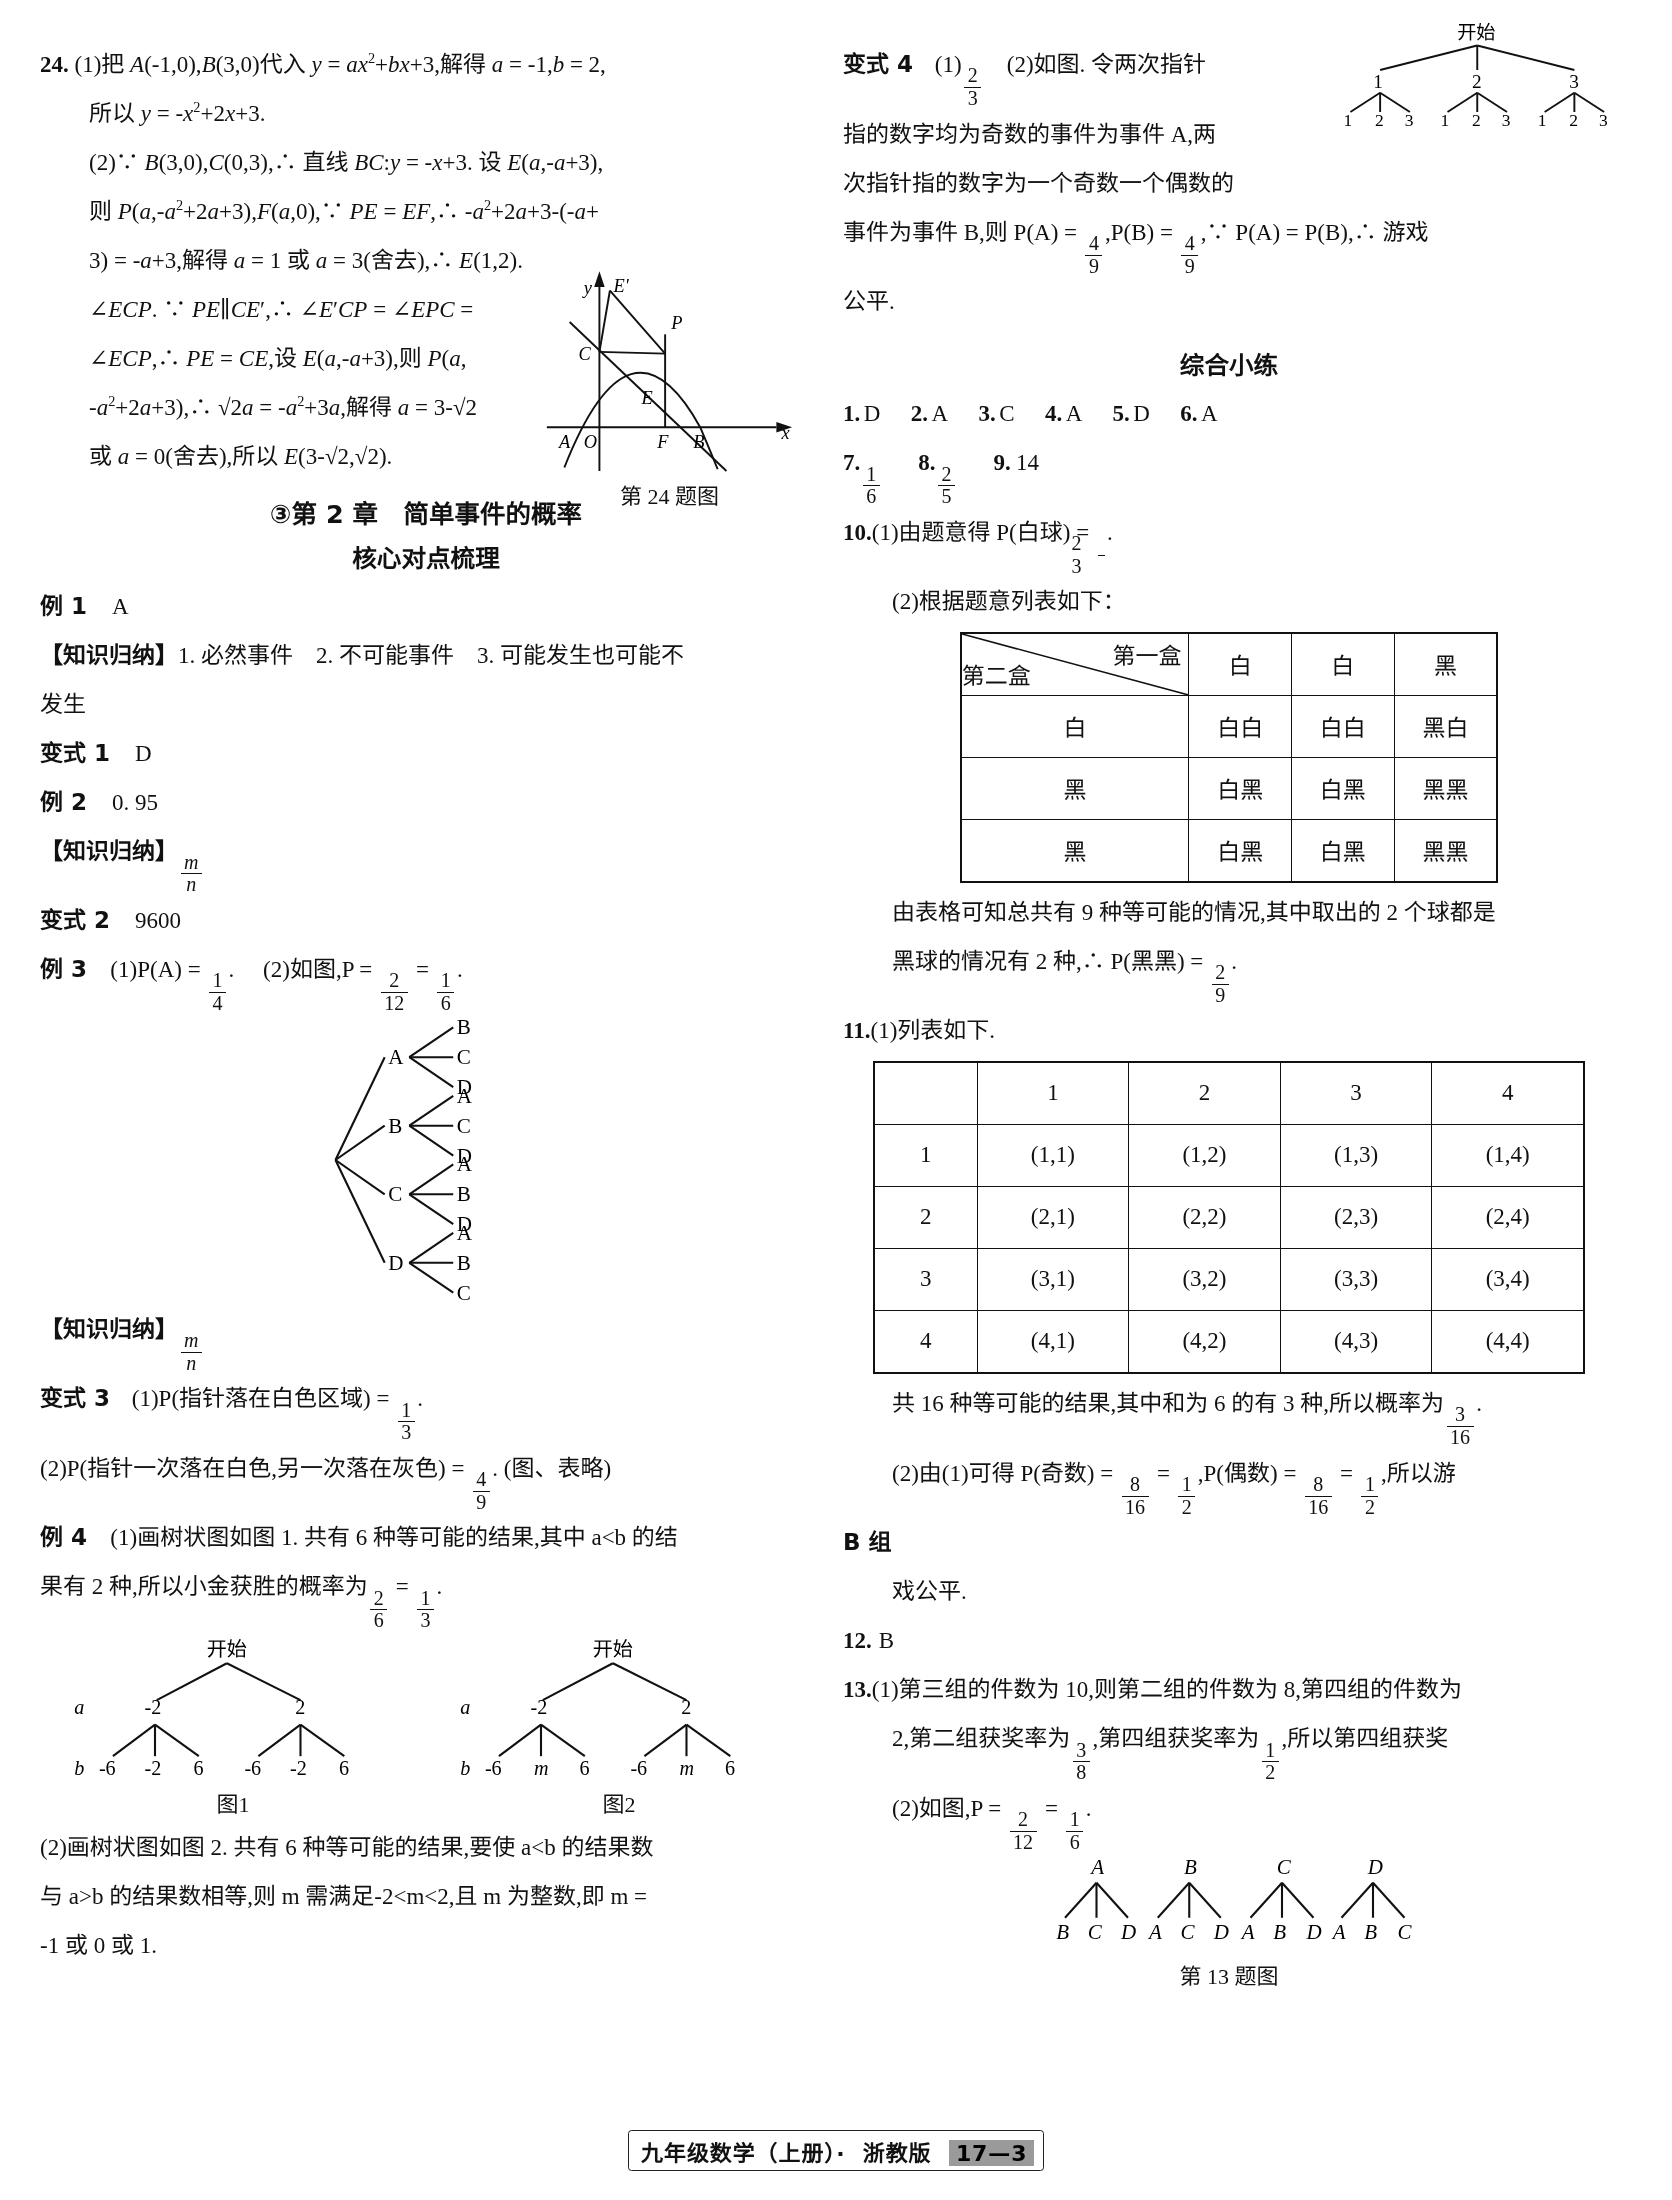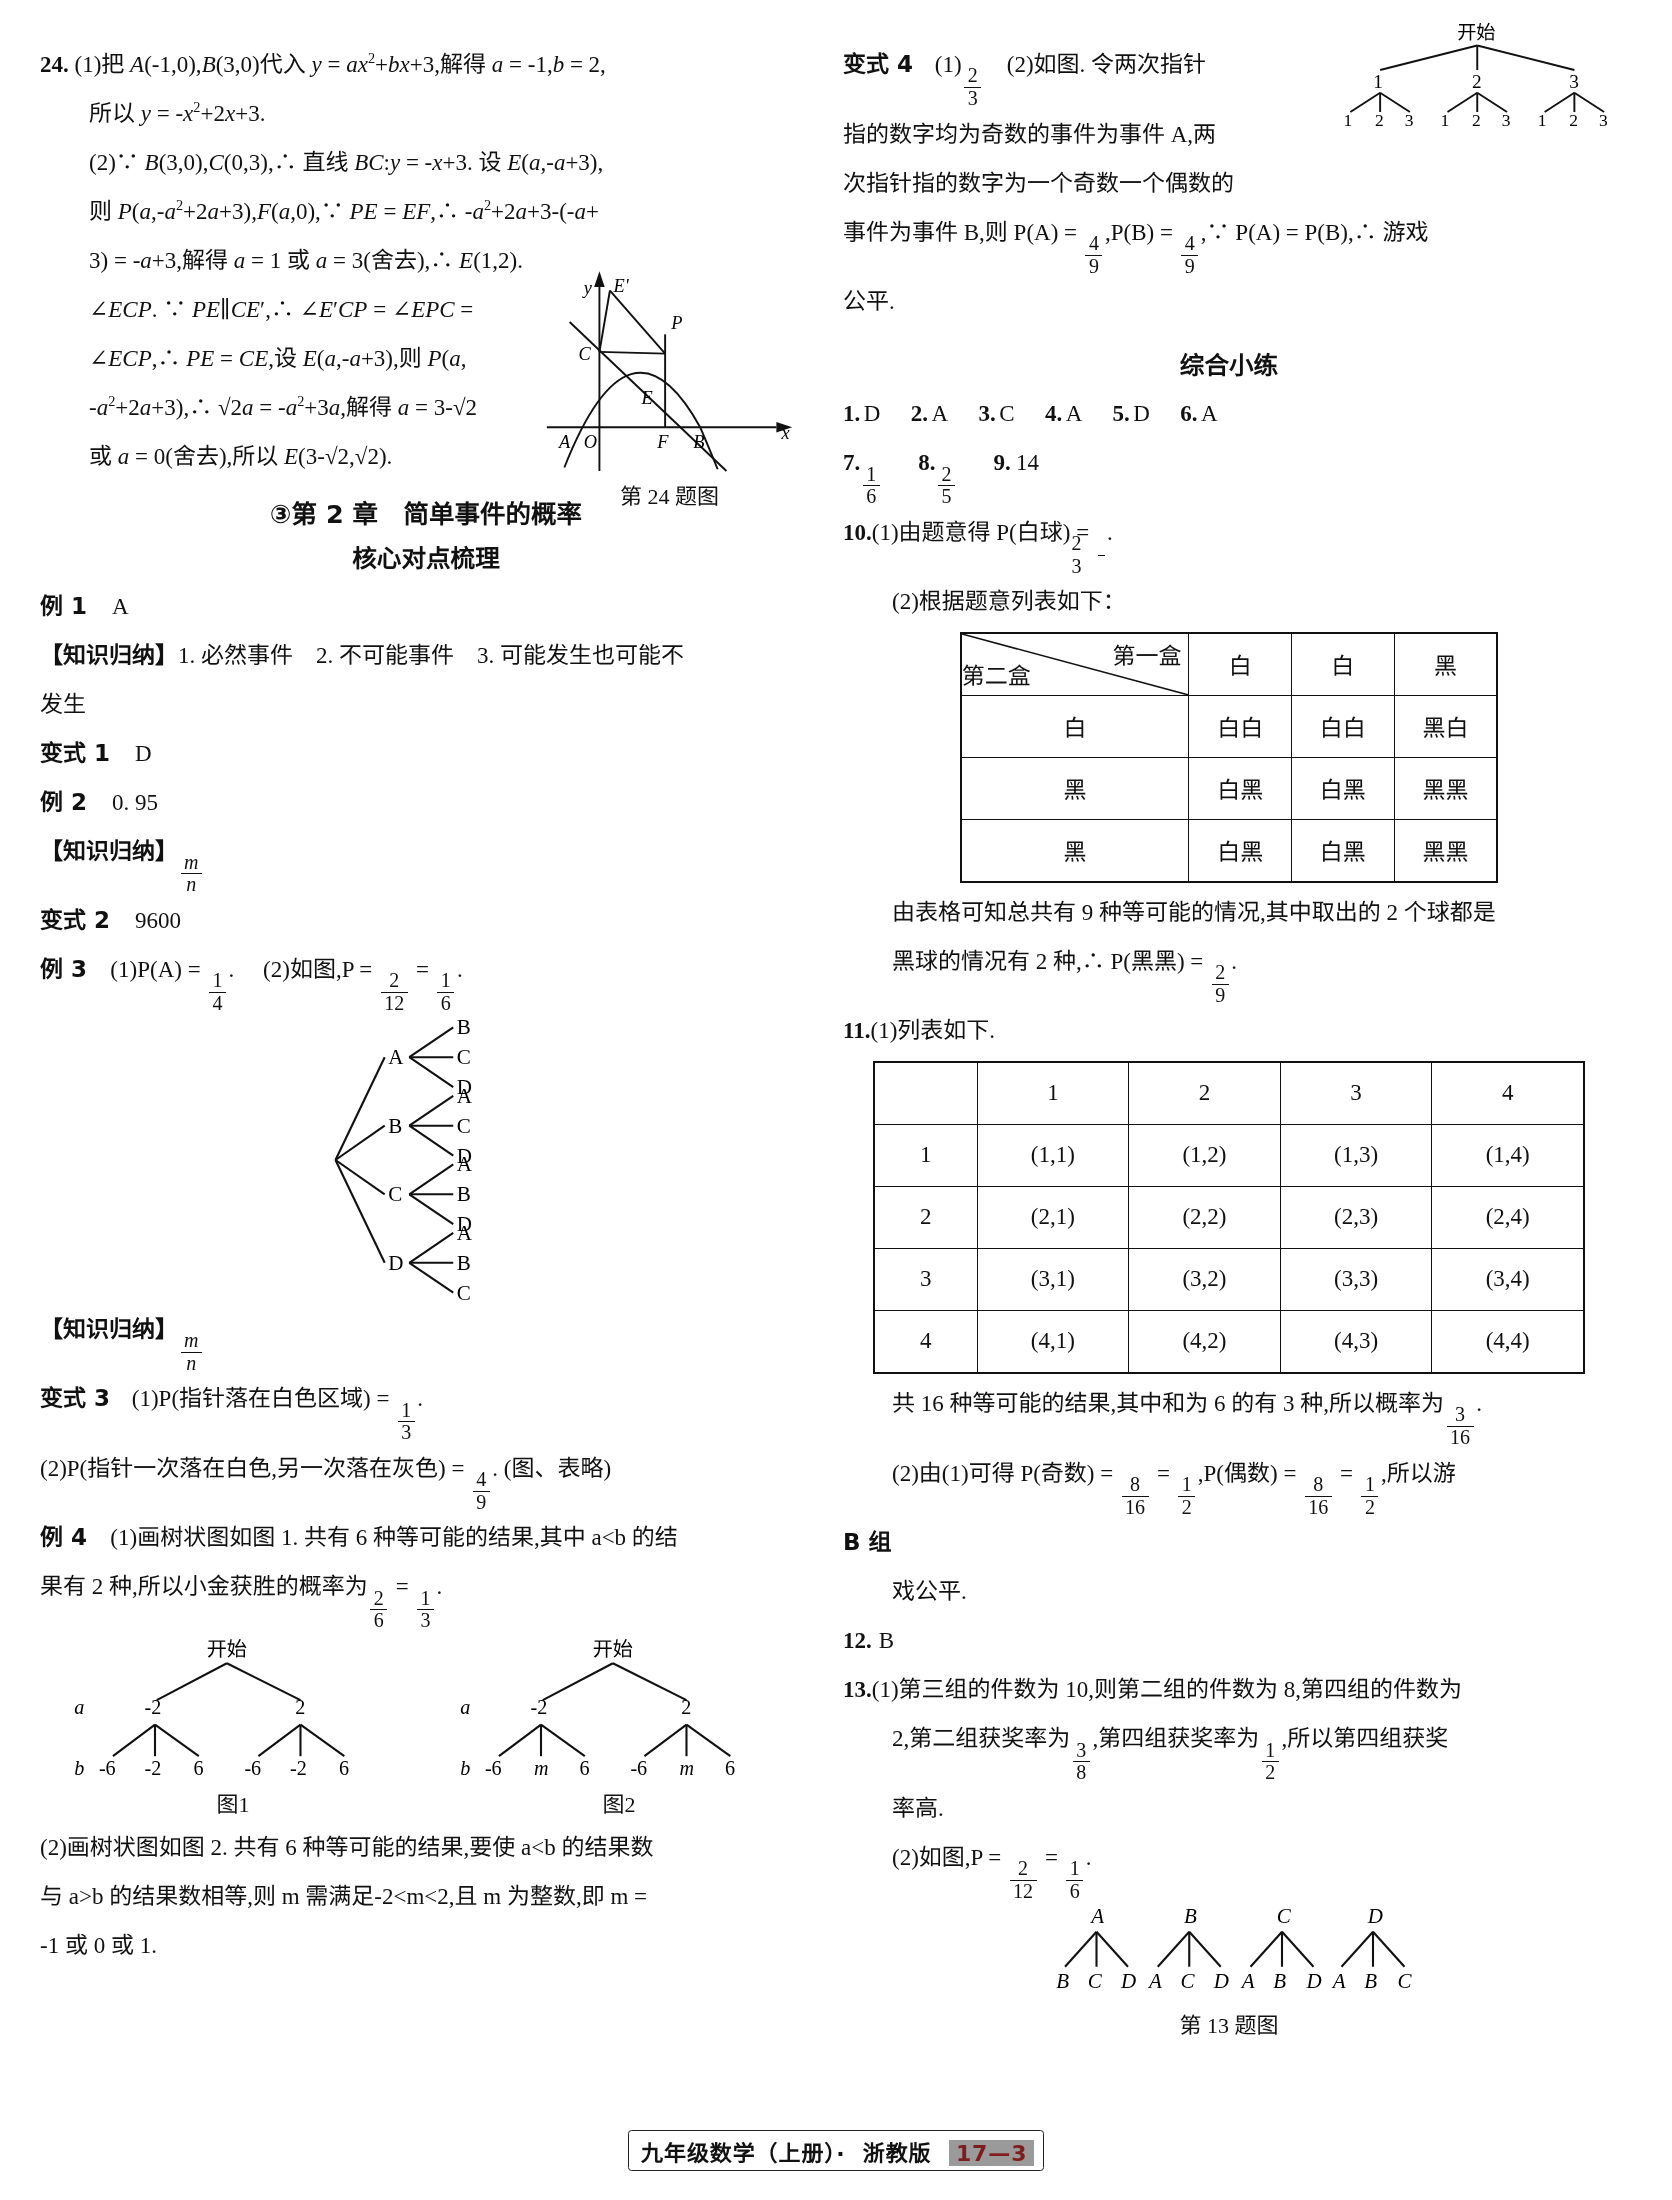--- a/index.html
+++ b/index.html
@@ -48,21 +48,21 @@
   .diag-cell .t1{position:absolute;right:7px;top:3.5px;font-size:23px;}
   .diag-cell .t2{position:absolute;left:0;bottom:3.5px;font-size:23px;}
 
   svg{display:block;}
   .svgwrap{display:flex;justify-content:center;}
 
   .footer{position:absolute;left:0;right:0;bottom:30px;text-align:center;}
   .footbox{display:inline-block;border:1.8px solid #222;border-radius:3.5px;
            padding:3.5px 8.8px 3.5px 12.3px;font-family:"DejaVu Sans","Liberation Sans",sans-serif;
            font-weight:bold;font-size:22px;letter-spacing:0.9px;}
-  .footbox .pg{background:#9a9a9a;color:#7f1d1d;padding:0.9px 7px;margin-left:8.8px;}
+  .footbox .pg{background:#9a9a9a;color:#000000;padding:0.9px 7px;margin-left:8.8px;}
   .spacer8{height:7px;}
 </style>
 </head>
 <body>
 
 <div class="page">
 
   <div class="col col-left">
 
     <div>
@@ -537,21 +537,20 @@
     </div>
     <div class="p" style="padding-left:49px">
       <span>2,第二组获奖率为</span><span class="frac">
           <span class="n">3</span>
           <span class="d">8</span>
         </span><span>,第四组获奖率为</span><span class="frac">
           <span class="n">1</span>
           <span class="d">2</span>
         </span><span>,所以第四组获奖</span>
     </div>
-    <div class="p" style="padding-left:49px">率高.</div>
     <div class="p" style="padding-left:49px">
       <span>(2)如图,P = </span><span class="frac">
           <span class="n">2</span>
           <span class="d">12</span>
         </span><span> = </span><span class="frac">
           <span class="n">1</span>
           <span class="d">6</span>
         </span><span>.</span>
     </div>
 

